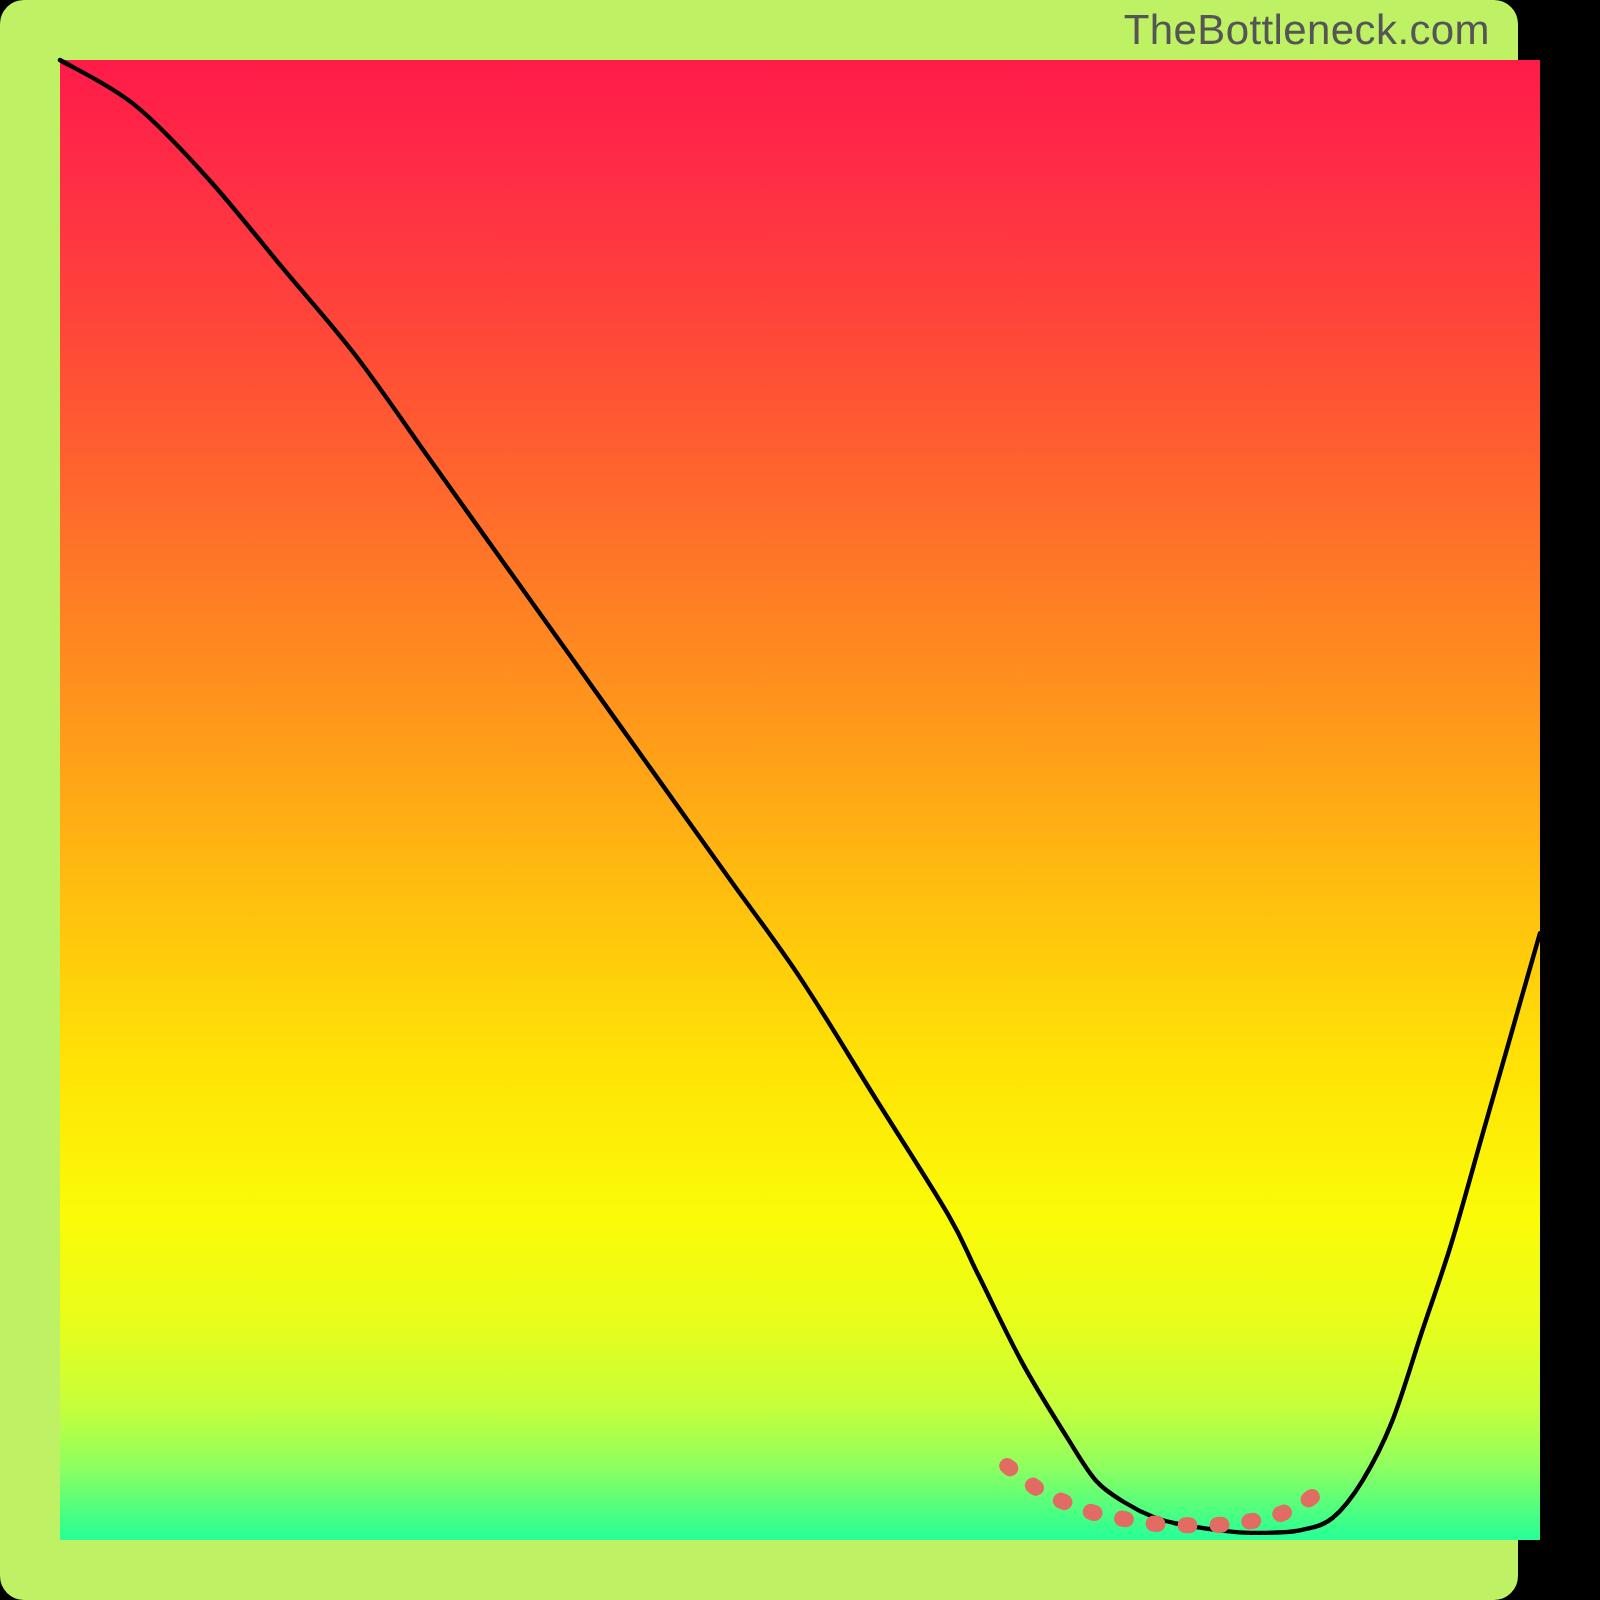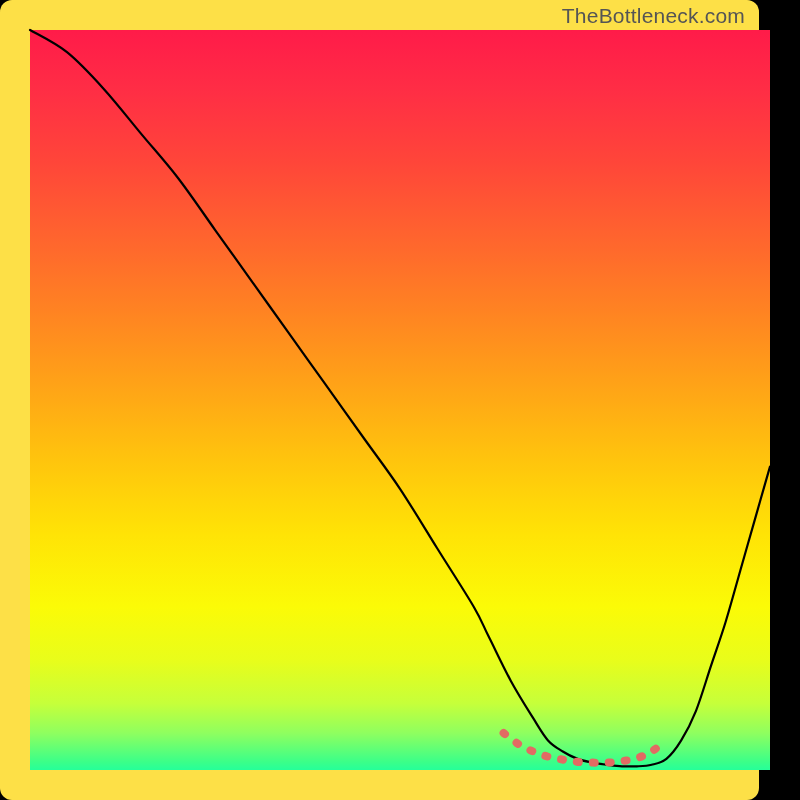--- a/index.html
+++ b/index.html
@@ -8,21 +8,21 @@
     width: 800px;
     height: 800px;
     background: #000;
     overflow: hidden;
     font-family: Arial, Helvetica, sans-serif;
   }
   .frame {
     position: relative;
     width: 759px;
     height: 800px;
-    background: #fde047;
+    background: #bef264;
     border-radius: 12px;
   }
   .watermark {
     position: absolute;
     top: 4px;
     right: 14px;
     color: #555;
     font-size: 21px;
     font-weight: 400;
     letter-spacing: 0.2px;

